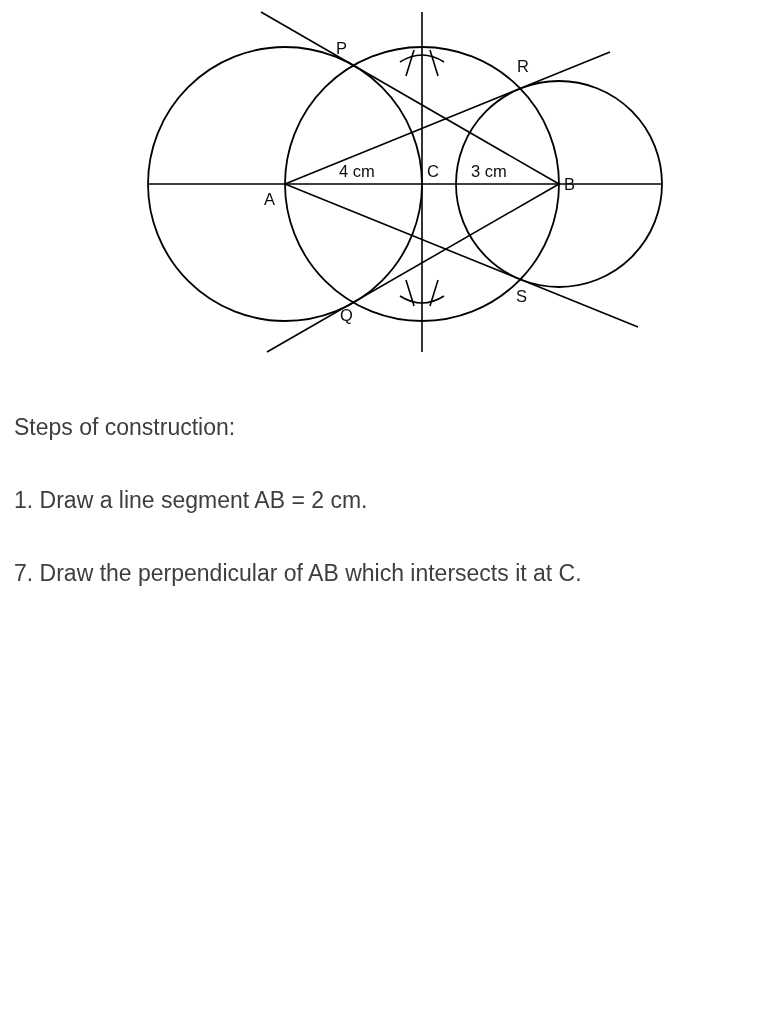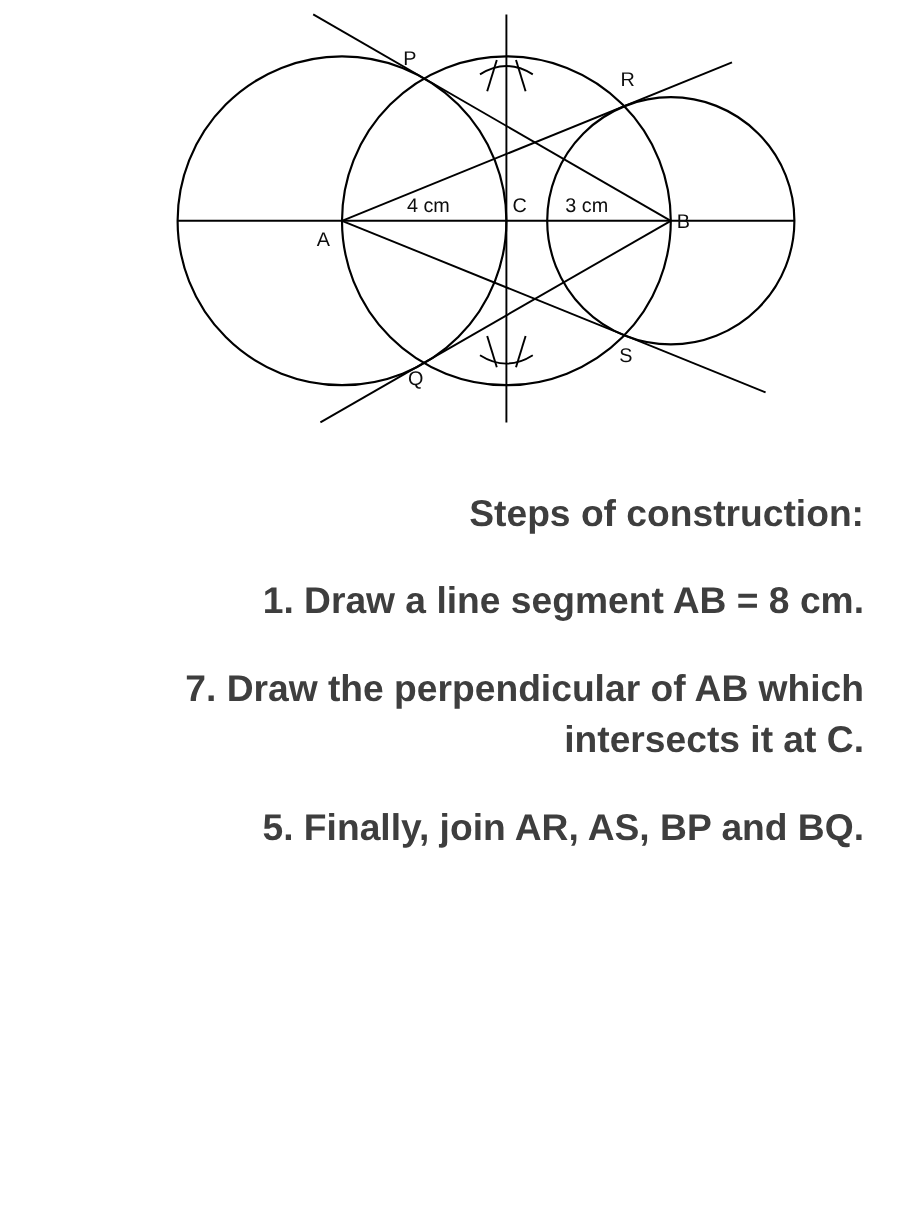--- a/index.html
+++ b/index.html
@@ -32,24 +32,23 @@
   .diagram text{
     font-family:"Liberation Sans", sans-serif;
     font-size:16.5px;
     fill:#0d0d0d;
   }
   .steps{
     padding:42px 48px 0 14px;
   }
   .steps p{
     margin:0 0 30px 0;
-    font-size:31px;
+    font-size:23px;
     line-height:43px;
-    font-weight:700;
-    text-align:right;
+    font-weight:400;
   }
   .steps p:last-child{margin-bottom:0;}
 </style>
 </head>
 <body>
 
 <figure class="diagram">
   <svg viewBox="0 0 768 364" width="768" height="364" xmlns="http://www.w3.org/2000/svg">
 
     <circle class="geo" cx="285" cy="184" r="137"></circle>
@@ -81,16 +80,15 @@
     <text x="340" y="321">Q</text>
     <text x="516" y="302">S</text>
 
     <text x="357" y="177" text-anchor="middle">4 cm</text>
     <text x="489" y="177" text-anchor="middle">3 cm</text>
   </svg>
 </figure>
 
 <section class="steps">
   <p>Steps of construction:</p>
-  <p>1. Draw a line segment AB = 8 cm.</p>
+  <p>1. Draw a line segment AB = 2 cm.</p>
   <p>7. Draw the perpendicular of AB which intersects it at C.</p>
-  <p>5. Finally, join AR, AS, BP and BQ.</p>
 </section>
 
 </body></html>

